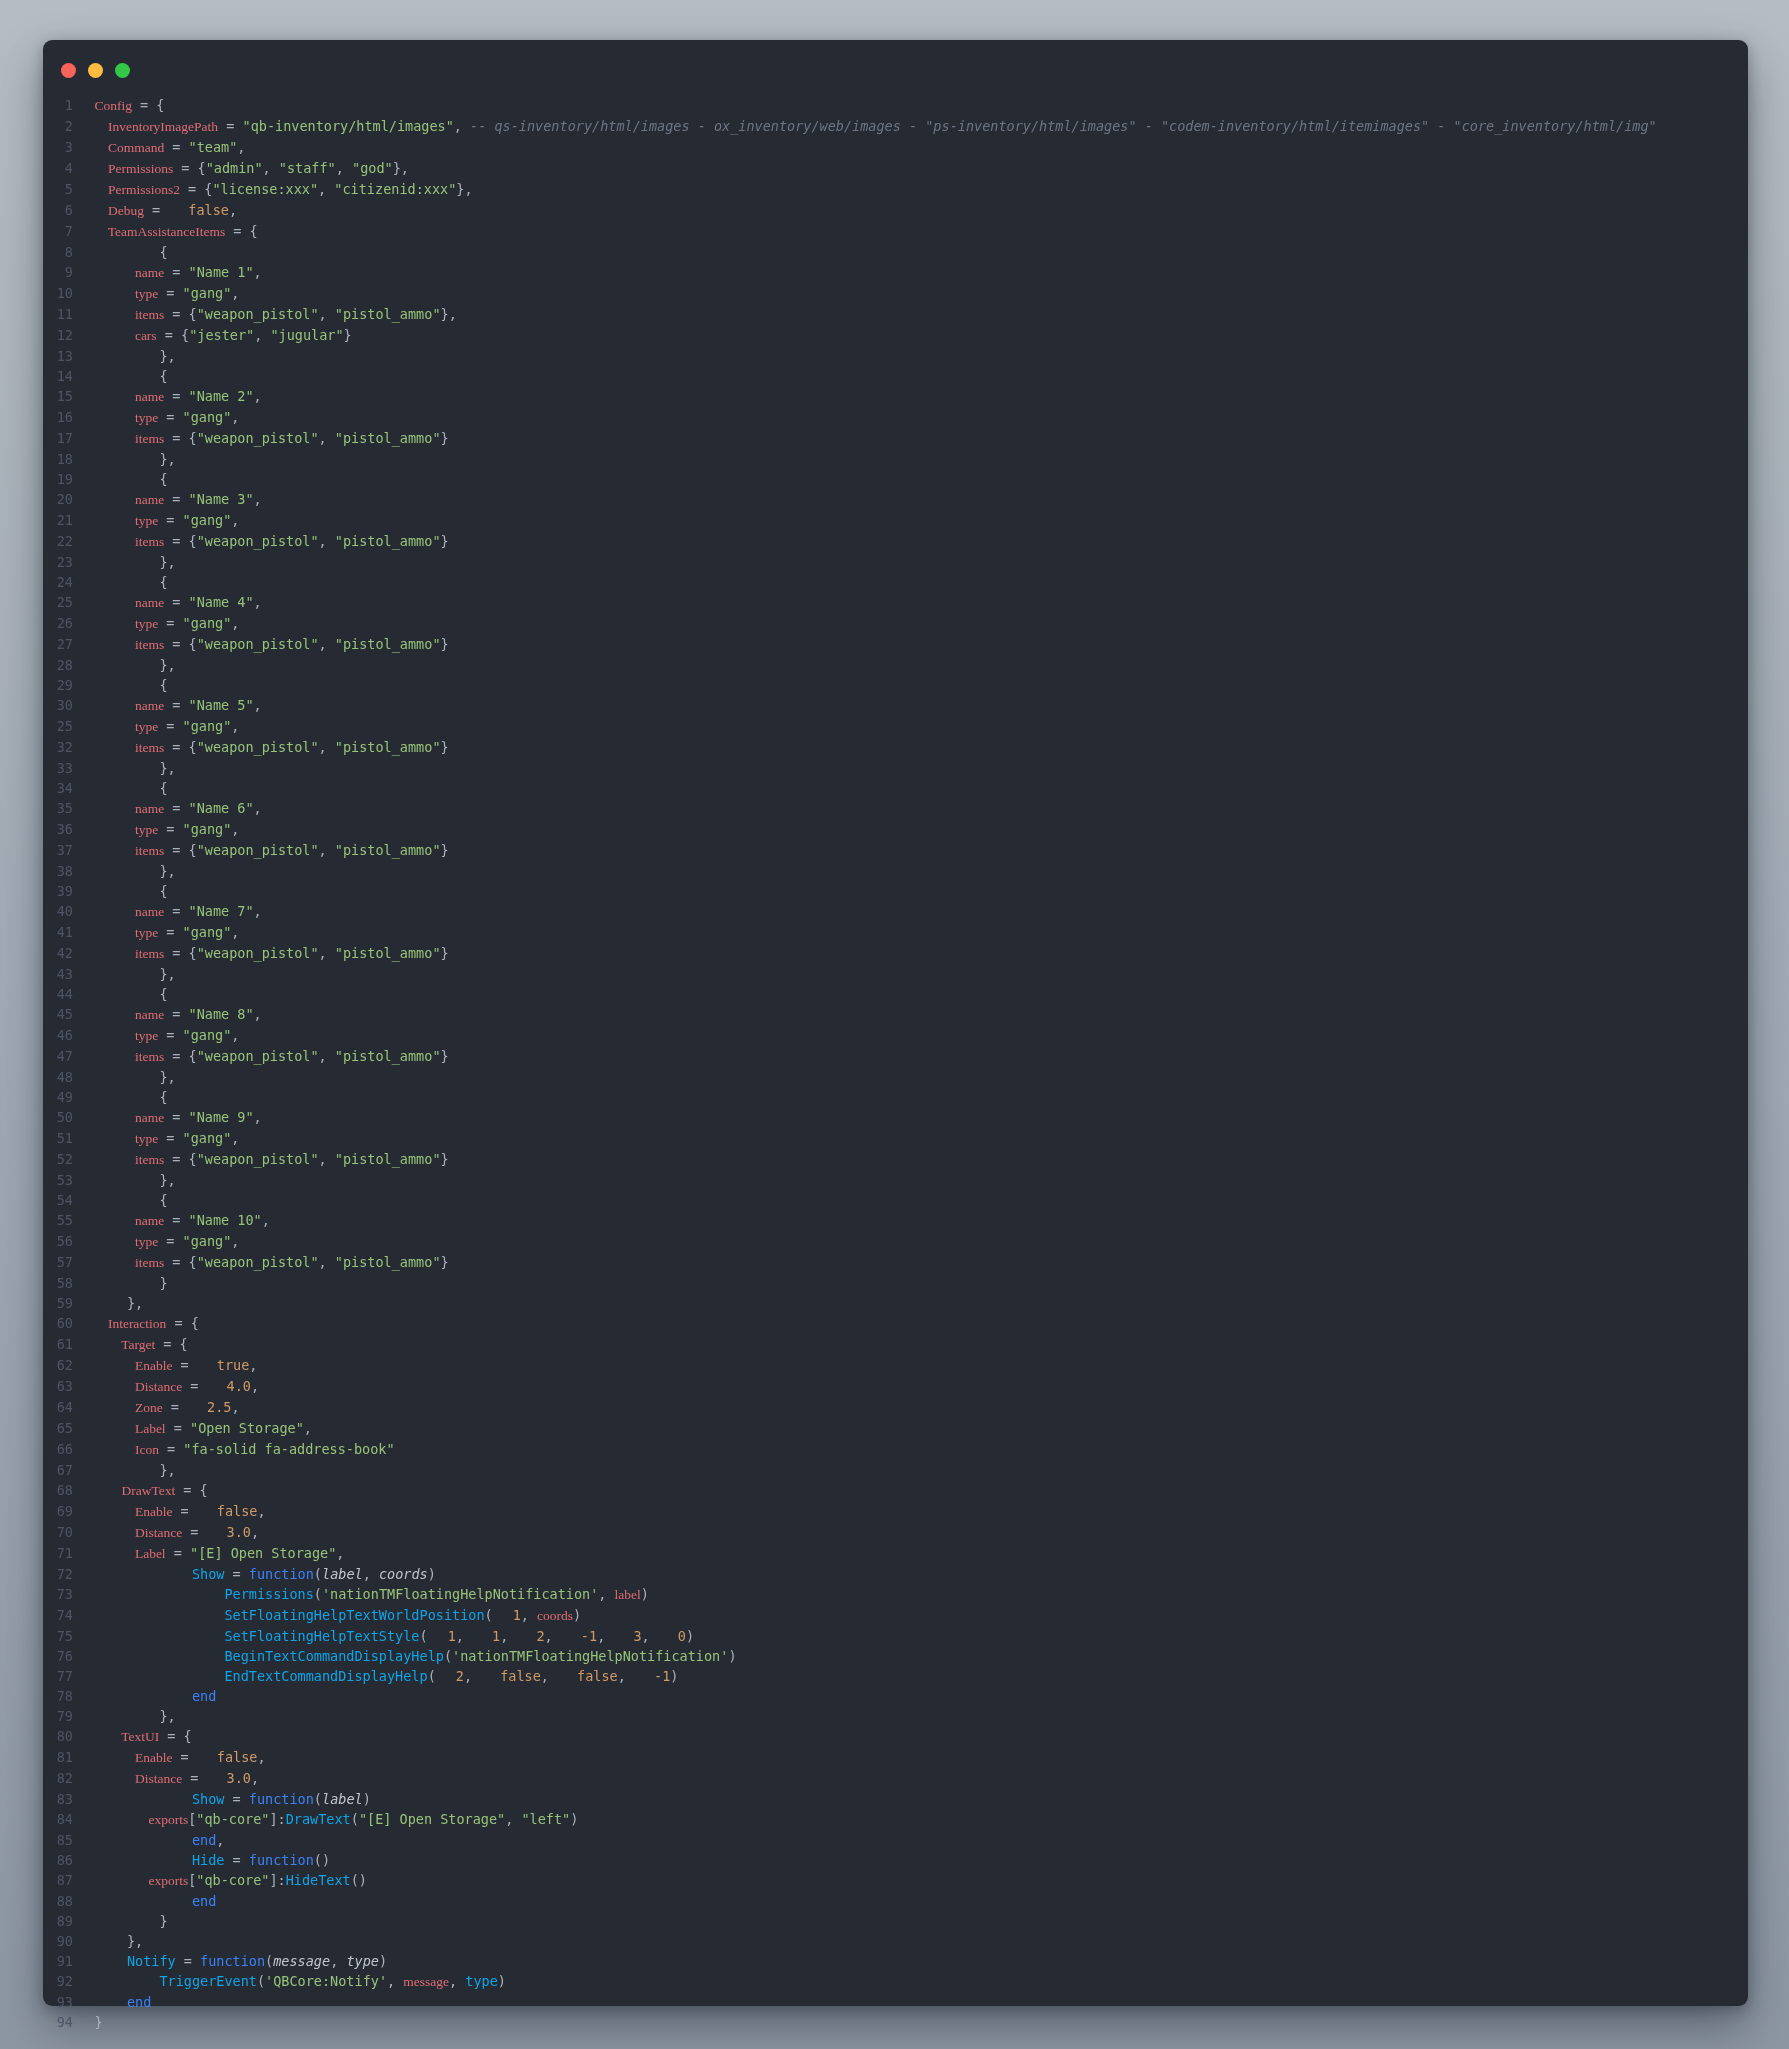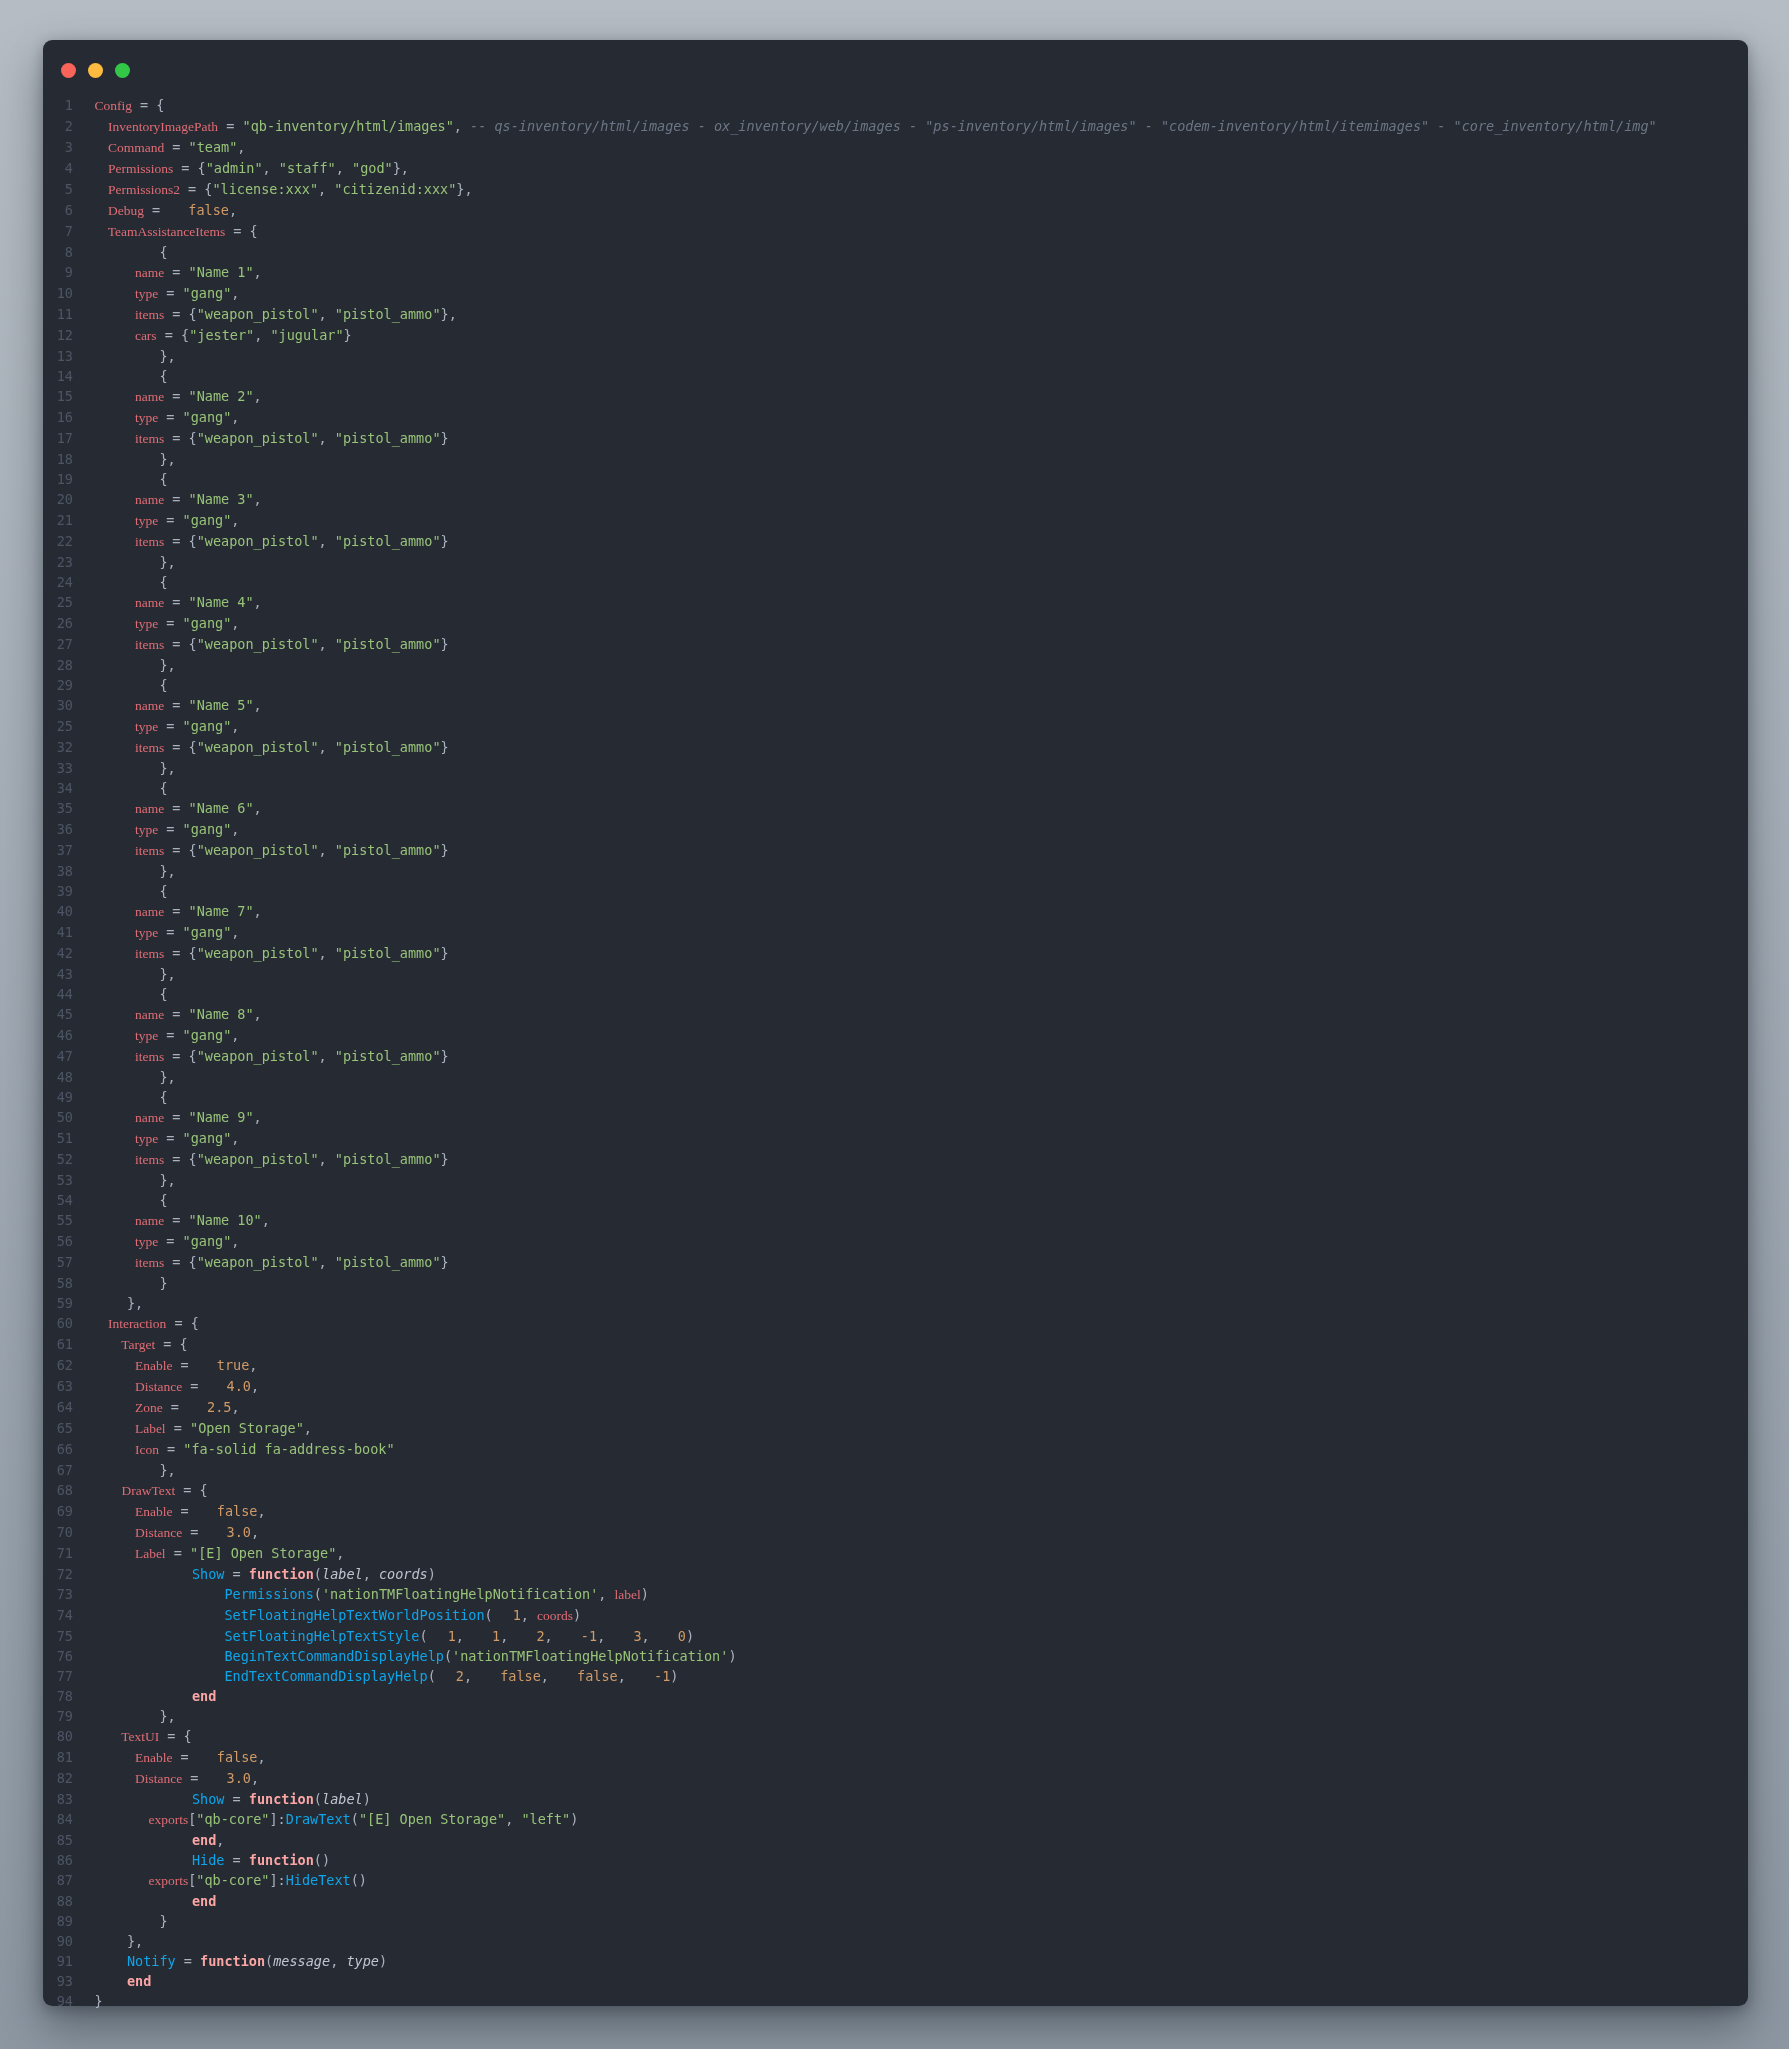--- a/index.html
+++ b/index.html
@@ -20,21 +20,21 @@
   .dot-min{background:#fdbc40;}
   .dot-max{background:#33c748;}
   .code{margin-top:17px;font-size:13.5px;line-height:20px;}
   .line{display:flex;white-space:pre;}
   .ln{flex:0 0 30px;text-align:right;color:#4d5565;user-select:none;}
   .lc{padding-left:21.4px;color:#abb2bf;}
   .tk-k{color:#e06c75;font-family:Liberation Serif, serif;}
   .tk-s{color:#98c379;}
   .tk-n{color:#d19a66;margin-left:20px;}
   .tk-p{color:#abb2bf;}
-  .tk-w{color:#fca5a5;font-weight:bold;}
+  .tk-w{color:#3b82f6;}
   .tk-f{color:#0ea5e9;}
   .tk-c{color:#6c7584;font-style:italic;text-align:right;}
   .tk-i{color:#bfc5d0;font-style:italic;}
 </style>
 </head>
 <body>
 
 <div>
   <div class="window">
     <div class="titlebar">
@@ -128,19 +128,20 @@
           <div class="line"><span class="ln">82</span><span class="lc"><span class="tk-k">            Distance</span><span class="tk-p"> = </span><span class="tk-n">3.0</span><span class="tk-p">,</span></span></div>
           <div class="line"><span class="ln">83</span><span class="lc"><span class="tk-f">            Show</span><span class="tk-p"> = </span><span class="tk-w">function</span><span class="tk-p">(</span><span class="tk-i">label</span><span class="tk-p">)</span></span></div>
           <div class="line"><span class="ln">84</span><span class="lc"><span class="tk-k">                exports</span><span class="tk-p">[</span><span class="tk-s">"qb-core"</span><span class="tk-p">]:</span><span class="tk-f">DrawText</span><span class="tk-p">(</span><span class="tk-s">"[E] Open Storage"</span><span class="tk-p">, </span><span class="tk-s">"left"</span><span class="tk-p">)</span></span></div>
           <div class="line"><span class="ln">85</span><span class="lc"><span class="tk-w">            end</span><span class="tk-p">,</span></span></div>
           <div class="line"><span class="ln">86</span><span class="lc"><span class="tk-f">            Hide</span><span class="tk-p"> = </span><span class="tk-w">function</span><span class="tk-p">()</span></span></div>
           <div class="line"><span class="ln">87</span><span class="lc"><span class="tk-k">                exports</span><span class="tk-p">[</span><span class="tk-s">"qb-core"</span><span class="tk-p">]:</span><span class="tk-f">HideText</span><span class="tk-p">()</span></span></div>
           <div class="line"><span class="ln">88</span><span class="lc"><span class="tk-w">            end</span></span></div>
           <div class="line"><span class="ln">89</span><span class="lc"><span class="tk-p">        }</span></span></div>
           <div class="line"><span class="ln">90</span><span class="lc"><span class="tk-p">    },</span></span></div>
           <div class="line"><span class="ln">91</span><span class="lc"><span class="tk-f">    Notify</span><span class="tk-p"> = </span><span class="tk-w">function</span><span class="tk-p">(</span><span class="tk-i">message</span><span class="tk-p">, </span><span class="tk-i">type</span><span class="tk-p">)</span></span></div>
+          <div class="line"><span class="ln">92</span><span class="lc"><span class="tk-f">        TriggerEvent</span><span class="tk-p">(</span><span class="tk-s">'QBCore:Notify'</span><span class="tk-p">, </span><span class="tk-k">message</span><span class="tk-p">, </span><span class="tk-f">type</span><span class="tk-p">)</span></span></div>
           <div class="line"><span class="ln">93</span><span class="lc"><span class="tk-w">    end</span></span></div>
           <div class="line"><span class="ln">94</span><span class="lc"><span class="tk-p">}</span></span></div>
         </div>
     </div>
   </div>
 </div>
 
 
 </body></html>

